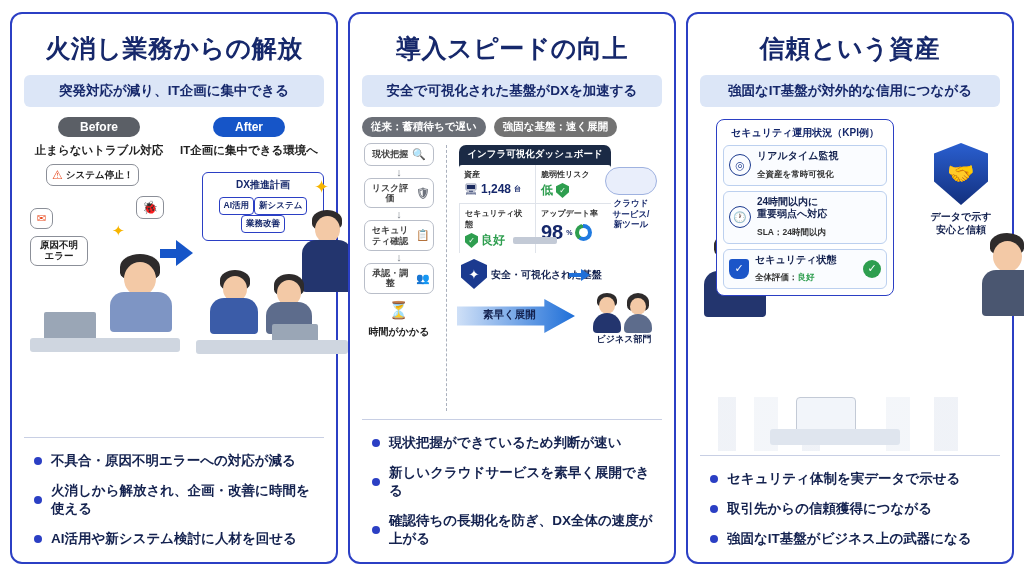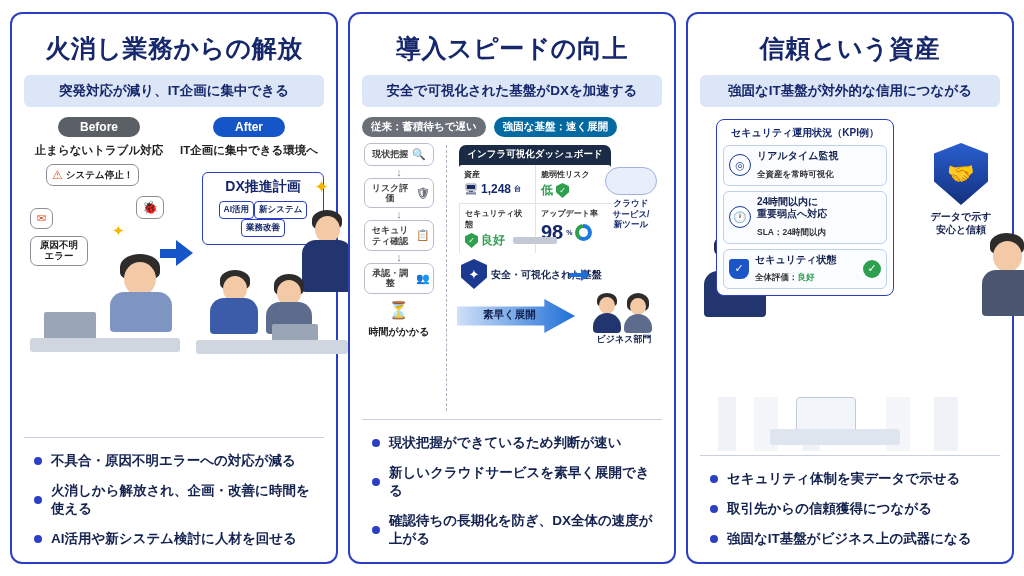--- a/index.html
+++ b/index.html
@@ -50,30 +50,30 @@
   .laptop{position:absolute;background:#9aa6b6;border-radius:2px;}
   .arrow-big{
     position:absolute;left:152px;top:78px;width:0;height:0;
     border-top:13px solid transparent;border-bottom:13px solid transparent;border-left:17px solid #1655c8;
   }
   .arrow-tail{position:absolute;left:136px;top:87px;width:18px;height:9px;background:#1655c8;}
   .dxcard{
     position:absolute;left:178px;top:10px;width:108px;border:1.6px solid #2b3fc4;border-radius:6px;background:#fff;
     padding:5px 6px 7px;text-align:center;
   }
-  .dxcard .t{font-size:14px;font-weight:bold;color:#16286b;margin-bottom:5px;}
+  .dxcard .t{font-size:10px;font-weight:bold;color:#16286b;margin-bottom:5px;}
   .tagrow{display:flex;flex-wrap:wrap;justify-content:center;}
   .tag{border:1.2px solid #2b3fc4;border-radius:4px;color:#16286b;font-size:8.5px;font-weight:bold;padding:2px 4px;background:#fff;}
   .spark{position:absolute;color:#f7b500;font-size:15px;}
 
   
   .p2-chips{display:flex;gap:8px;align-items:center;margin-bottom:4px;}
   .chip2{border-radius:11px;font-size:10.5px;font-weight:bold;padding:3px 9px;color:#fff;white-space:nowrap;}
   .chip2.old{background:#6b6f77;}
-  .chip2.new{background:#0369a1;}
+  .chip2.new{background:#737373;}
   .p2-body{display:flex;gap:8px;height:100%;}
   .flowcol{width:74px;flex:0 0 auto;display:flex;flex-direction:column;align-items:center;gap:2px;padding-top:2px;}
   .fstep{
     border:1.3px solid #b9bec9;border-radius:7px;background:#fff;color:#444;
     font-size:9px;font-weight:bold;width:70px;box-sizing:border-box;padding:4px 3px;
     display:flex;align-items:center;justify-content:center;gap:4px;text-align:center;line-height:1.15;
   }
   .fstep .gi{font-size:11px;color:#6d727c;}
   .fdown{color:#7b808a;font-size:11px;line-height:8px;}
   .hourglass{font-size:17px;color:#6d727c;margin-top:4px;}

